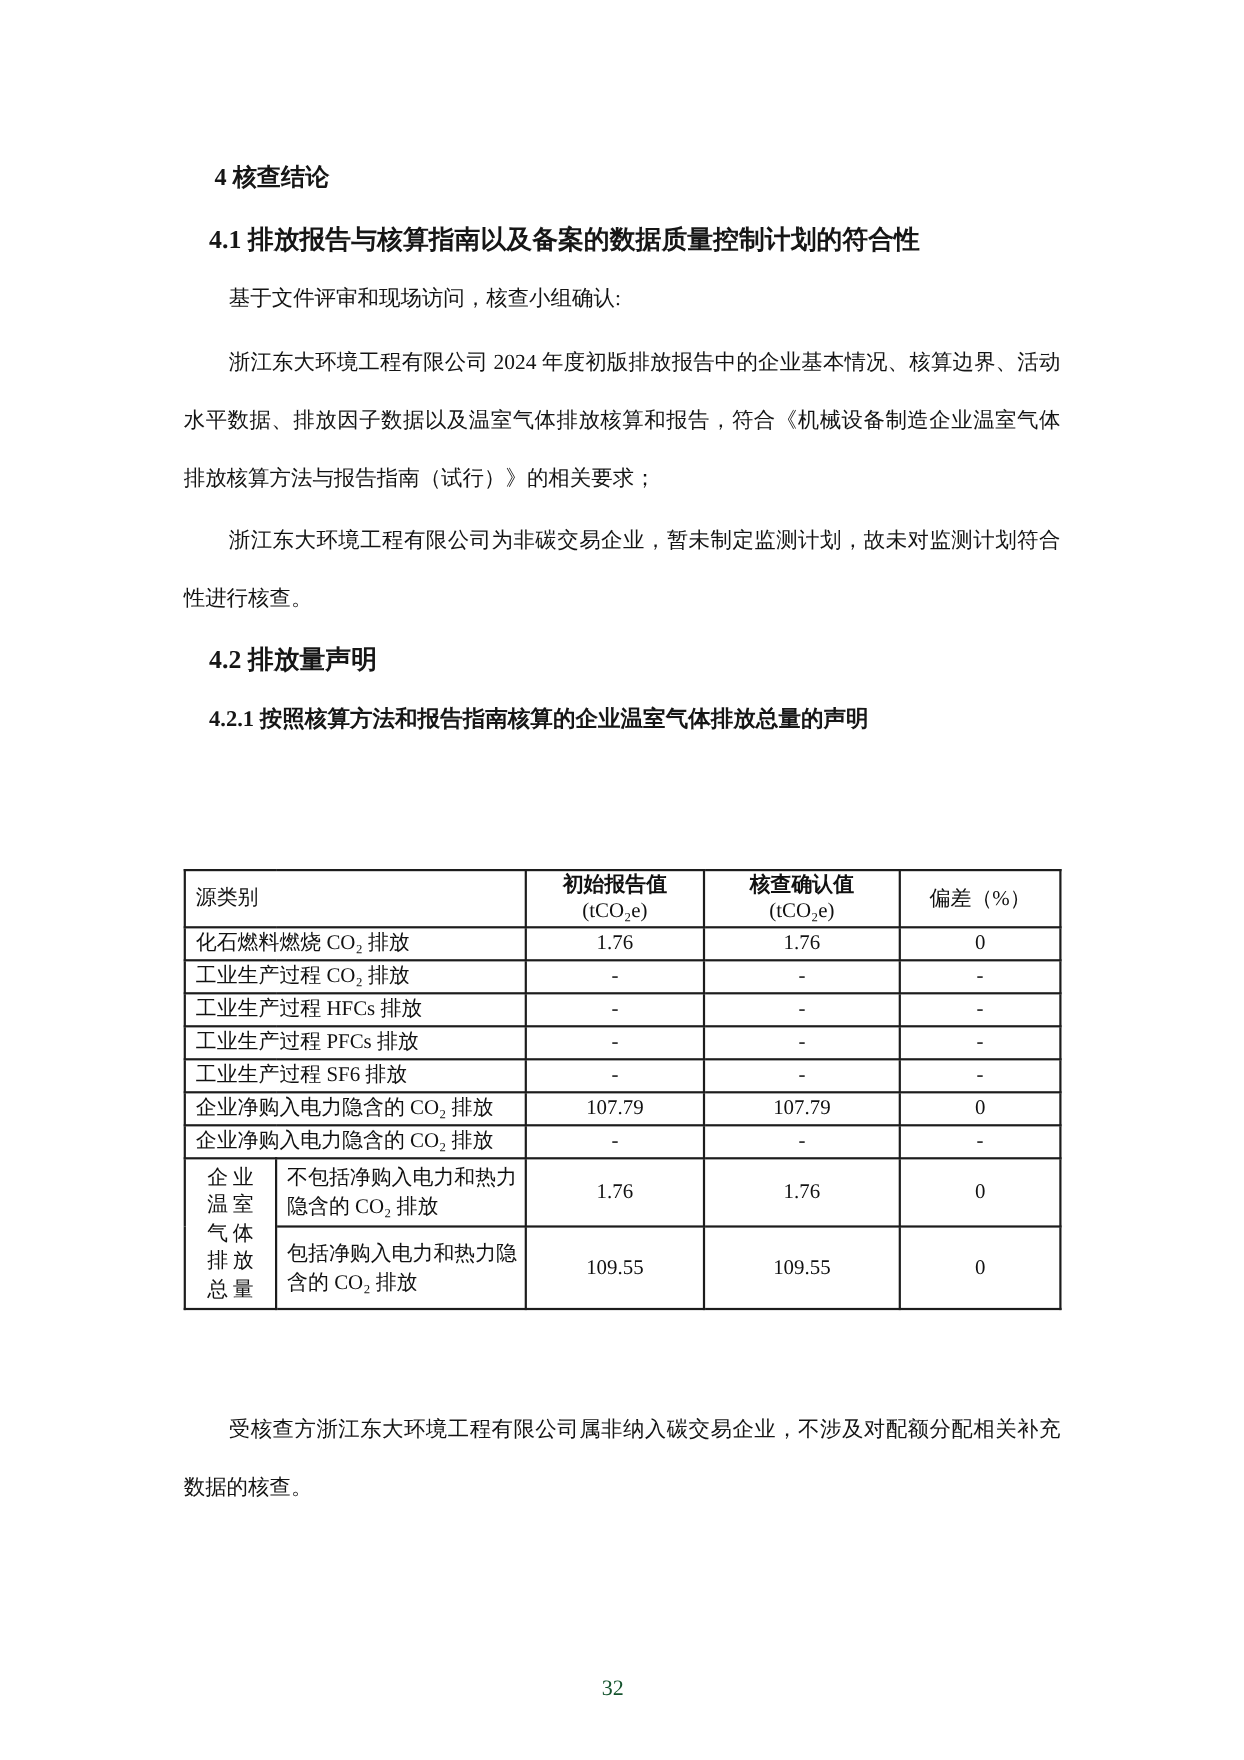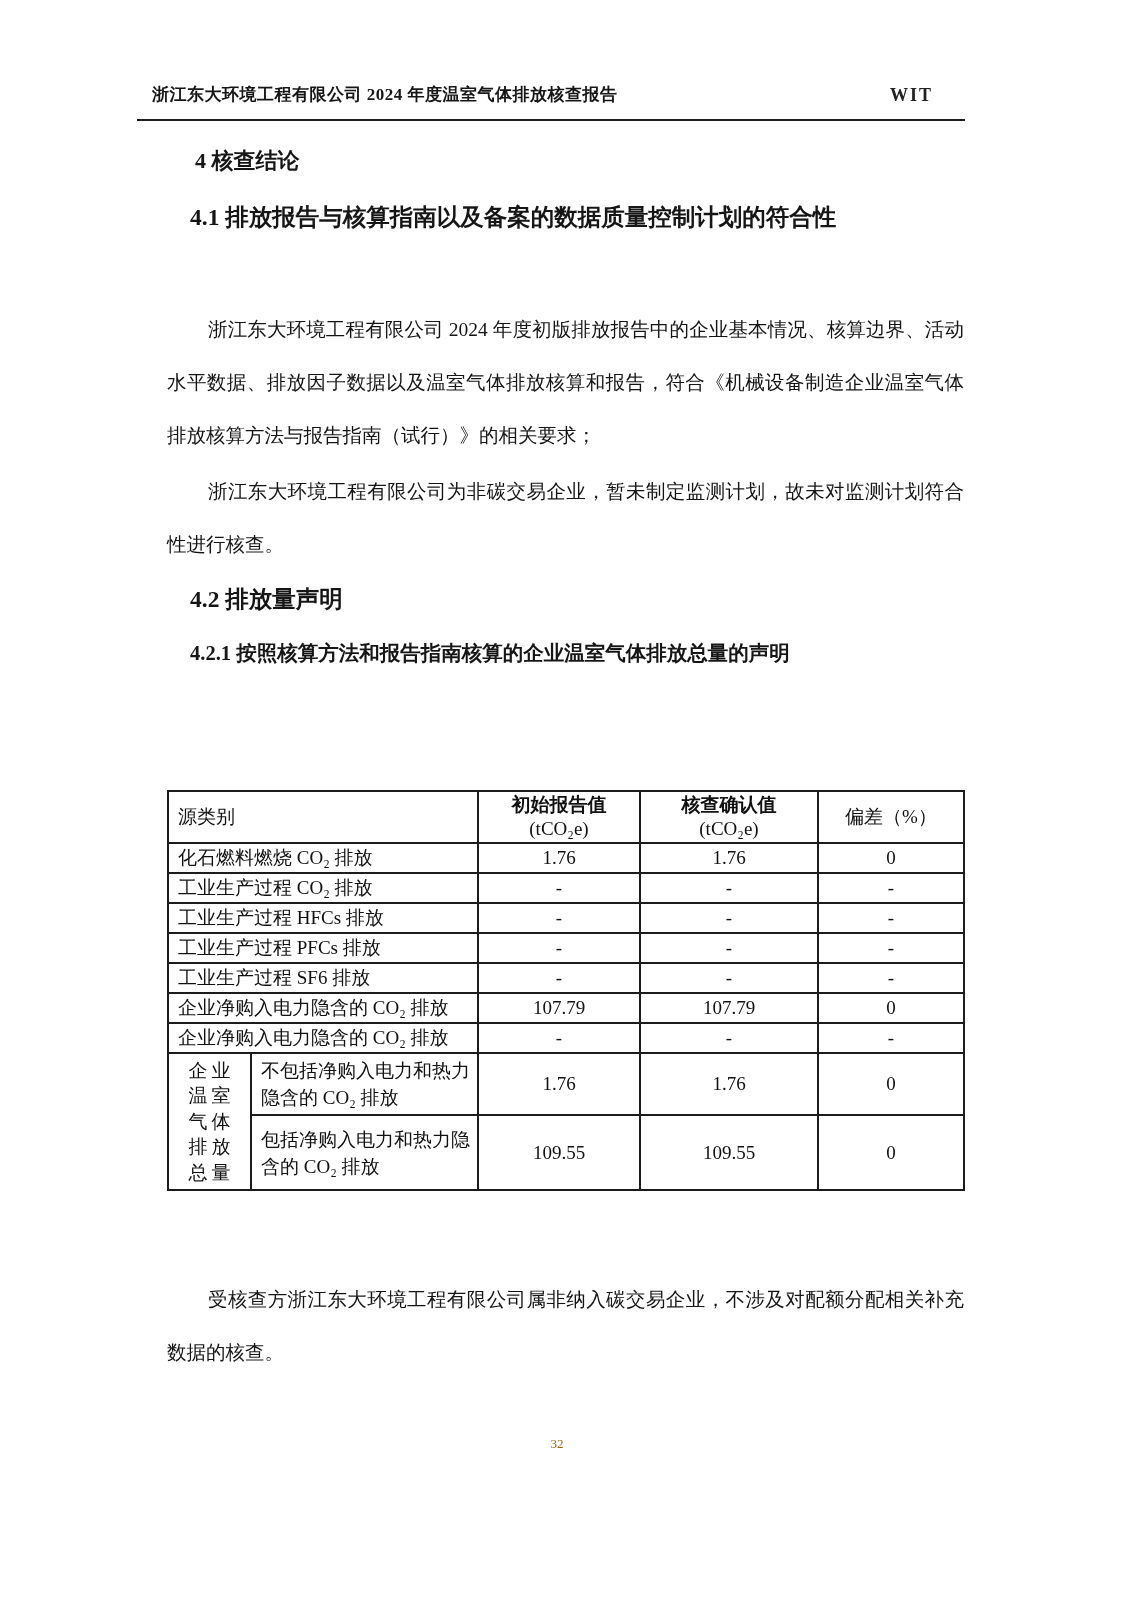--- a/index.html
+++ b/index.html
@@ -81,41 +81,38 @@
   }
   td.sub-lbl { line-height: 27px; padding: 3px 6px 3px 9px; }
   tr.hrow  { height: 52px; }
   tr.r     { height: 27.5px; }
   tr.r8    { height: 53px; }
   tr.r9    { height: 75px; }
 
   
   .pageno {
     position: absolute;
-    left: 0; top: 1436px; width: 1114px;
+    left: 0; top: 1524px; width: 1114px;
     text-align: center;
-    font-size: 13px;
-    color: #a16207;
+    font-size: 20px;
+    color: #14532d;
   }
 </style>
 </head>
 <body>
 
 <div class="page">
 
-  <div class="hdr">
-    <span class="hdr-title">浙江东大环境工程有限公司 2024 年度温室气体排放核查报告</span>
-    <span class="hdr-logo">WIT</span>
-  </div>
 
   <div class="h-num h4">4 核查结论</div>
   <div class="h-num h41">4.1 排放报告与核算指南以及备案的数据质量控制计划的符合性</div>
   <div class="h-num h42">4.2 排放量声明</div>
   <div class="h-num h421">4.2.1 按照核算方法和报告指南核算的企业温室气体排放总量的声明</div>
 
+  <p class="para p1">基于文件评审和现场访问，核查小组确认:</p>
   <p class="para p2">浙江东大环境工程有限公司 2024 年度初版排放报告中的企业基本情况、核算边界、活动水平数据、排放因子数据以及温室气体排放核算和报告，符合《机械设备制造企业温室气体排放核算方法与报告指南（试行）》的相关要求；</p>
   <p class="para p3">浙江东大环境工程有限公司为非碳交易企业，暂未制定监测计划，故未对监测计划符合性进行核查。</p>
   <p class="para p5">受核查方浙江东大环境工程有限公司属非纳入碳交易企业，不涉及对配额分配相关补充数据的核查。</p>
 
   <table class="emis">
     <colgroup>
       <col style="width:83px">
         <col style="width:227px">
         <col style="width:162px">
         <col style="width:178px">

